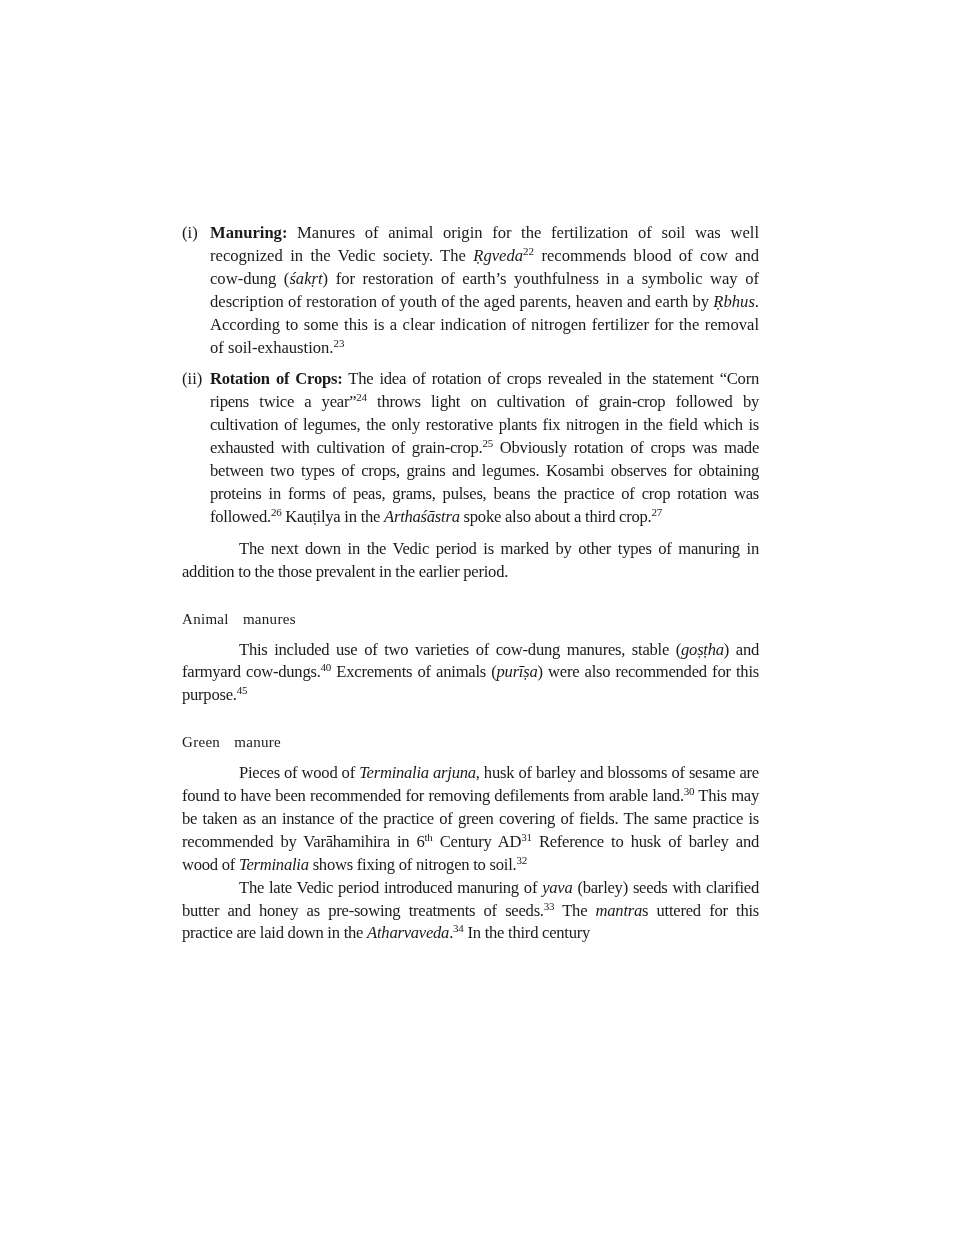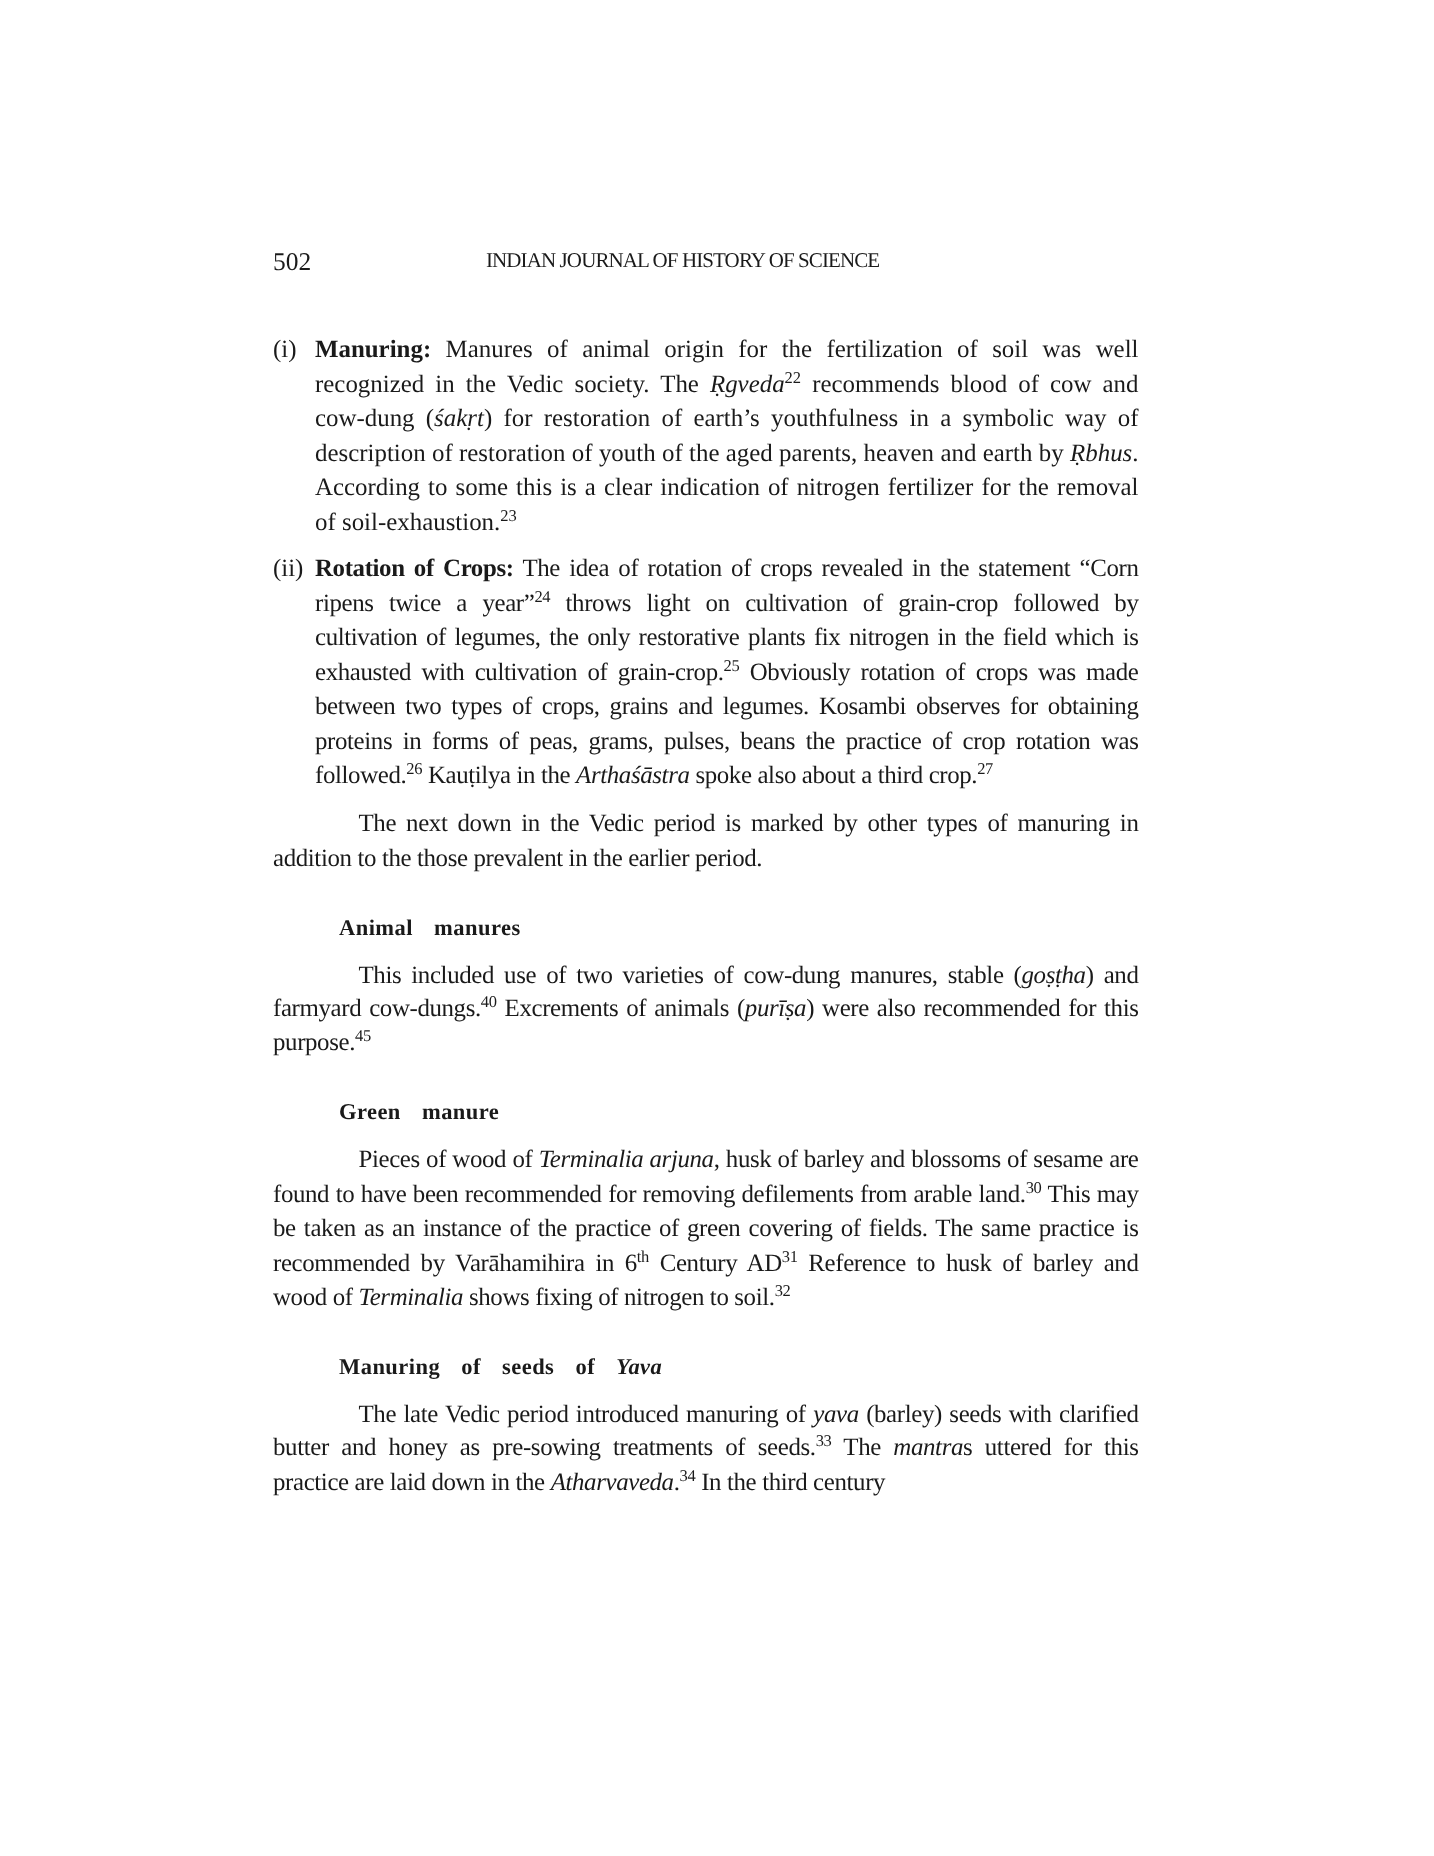--- a/index.html
+++ b/index.html
@@ -58,47 +58,42 @@
   }
   .list-item .marker {
     position: absolute;
     left: 0;
     top: 0;
   }
   .list-item + .list-item { margin-top: 9px; }
   .indent { text-indent: 57px; }
   .para-after-list { margin-top: 9px; }
   .section-heading {
-    font-weight: bold;
+    font-weight: normal;
     font-size: 15px;
     letter-spacing: 0.3px;
     word-spacing: 3px;
     margin-top: 21px;
     margin-bottom: 8px;
-    margin-left: 44px;
   }
   .heading-gap-large { margin-top: 24px; }
   .tight { letter-spacing: -0.25px; }
   sup {
     font-size: 11px;
     line-height: 0;
     vertical-align: 6px;
   }
   i { font-style: italic; }
   b { font-weight: bold; }
 </style>
 </head>
 <body>
 
 <div class="page">
 
-  <div class="running-head">
-    <span class="page-number">502</span>
-    <span class="journal-title">INDIAN JOURNAL OF HISTORY OF SCIENCE</span>
-  </div>
 
   <div class="body-text">
 
     <div class="list-item">
       <span class="marker">(i)</span>
       <div><b>Manuring:</b><span> Manures of animal origin for the fertilization of soil was well recognized in the Vedic society. The </span><i>Ṛgveda</i><sup>22</sup><span> recommends blood of cow and cow-dung (</span><i>śakṛt</i><span>) for restoration of earth’s youthfulness in a symbolic way of description of restoration of youth of the aged parents, heaven and earth by </span><i>Ṛbhus</i><span>. According to some this is a clear indication of nitrogen fertilizer for the removal of soil-exhaustion.</span><sup>23</sup></div>
     </div>
 
     <div class="list-item">
       <span class="marker">(ii)</span>
@@ -106,17 +101,16 @@
     </div>
 
     <p class="indent para-after-list tight"><span>The next down in the Vedic period is marked by other types of manuring in addition to the those prevalent in the earlier period.</span></p>
 
     <div class="section-heading heading-gap-large"><span style="white-space: pre;">Animal  manures</span></div>
     <p class="indent tight"><span>This included use of two varieties of cow-dung manures, stable (</span><i>goṣṭha</i><span>) and farmyard cow-dungs.</span><sup>40</sup><span> Excrements of animals (</span><i>purīṣa</i><span>) were also recommended for this purpose.</span><sup>45</sup></p>
 
     <div class="section-heading heading-gap-large"><span style="white-space: pre;">Green  manure</span></div>
     <p class="indent tight"><span>Pieces of wood of </span><i>Terminalia arjuna</i><span>, husk of barley and blossoms of sesame are found to have been recommended for removing defilements from arable land.</span><sup>30</sup><span> This may be taken as an instance of the practice of green covering of fields. The same practice is recommended by Varāhamihira in 6</span><sup>th</sup><span> Century AD</span><sup>31</sup><span> Reference to husk of barley and wood of </span><i>Terminalia</i><span> shows fixing of nitrogen to soil.</span><sup>32</sup></p>
 
-    <div class="section-heading heading-gap-large"><span style="white-space: pre;">Manuring  of  seeds  of  </span><i>Yava</i></div>
     <p class="indent tight"><span>The late Vedic period introduced manuring of </span><i>yava</i><span> (barley) seeds with clarified butter and honey as pre-sowing treatments of seeds.</span><sup>33</sup><span> The </span><i>mantra</i><span>s uttered for this practice are laid down in the </span><i>Atharvaveda</i><span>.</span><sup>34</sup><span> In the third century</span></p>
 
   </div>
 </div>
 
 </body></html>

